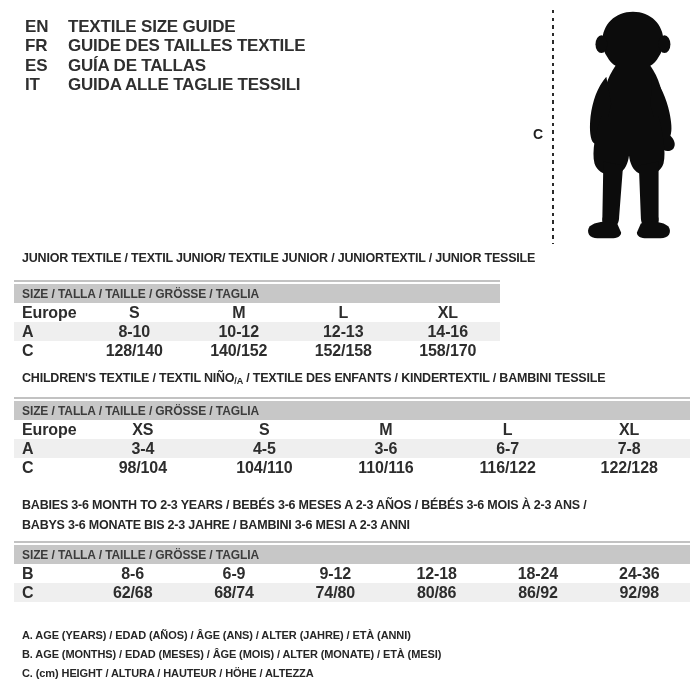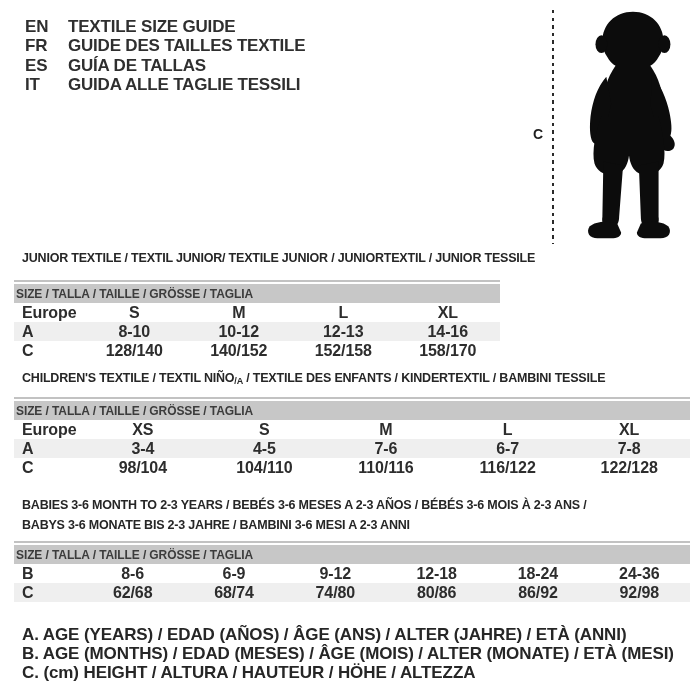--- a/index.html
+++ b/index.html
@@ -24,30 +24,30 @@
   .title-2{top:371px;}
   .title-3{top:496px;line-height:19.5px;white-space:normal;width:640px;}
   .sub{font-size:9px;vertical-align:-2px;}
   
   .table{position:absolute;left:14px;}
   .t1{top:280px;width:486px;}
   .t2{top:397px;width:676px;}
   .t3{top:541px;width:676px;}
   .hairline{height:2px;background:#c2c2c2;margin-bottom:2px;}
   .size-bar{height:19px;background:#c7c7c7;display:flex;align-items:center;
-    padding-left:2px;font-weight:bold;font-size:12px;color:#3c3c3c;letter-spacing:-0.1px;}
+    padding-left:8px;font-weight:bold;font-size:12px;color:#3c3c3c;letter-spacing:-0.1px;}
   .trow{display:flex;height:19px;align-items:center;font-weight:bold;font-size:16px;
     color:#2d2d2d;letter-spacing:-0.1px;}
   .trow.alt{background:#efefef;}
   .tlabel{width:68px;padding-left:8px;box-sizing:border-box;}
   .tcell{flex:1;text-align:center;}
   
   .footnotes{position:absolute;left:22px;top:625px;}
   .footnote{height:19.3px;display:flex;align-items:center;font-weight:bold;
-    font-size:17px;letter-spacing:-0.1px;color:#262626;white-space:nowrap;}
+    font-size:11px;letter-spacing:-0.1px;color:#262626;white-space:nowrap;}
 </style>
 </head>
 <body>
 
 <div class="sheet">
 
   <div class="lang-list">
     <div class="lang-row">
       <span class="lang-code">EN</span>
       <span>TEXTILE SIZE GUIDE</span>
@@ -128,21 +128,21 @@
       <div class="tcell">XS</div>
       <div class="tcell">S</div>
       <div class="tcell">M</div>
       <div class="tcell">L</div>
       <div class="tcell">XL</div>
     </div>
     <div class="trow alt">
       <div class="tlabel">A</div>
       <div class="tcell">3-4</div>
       <div class="tcell">4-5</div>
-      <div class="tcell">7-6</div>
+      <div class="tcell">3-6</div>
       <div class="tcell">6-7</div>
       <div class="tcell">7-8</div>
     </div>
     <div class="trow">
       <div class="tlabel">C</div>
       <div class="tcell">98/104</div>
       <div class="tcell">104/110</div>
       <div class="tcell">110/116</div>
       <div class="tcell">116/122</div>
       <div class="tcell">122/128</div>

